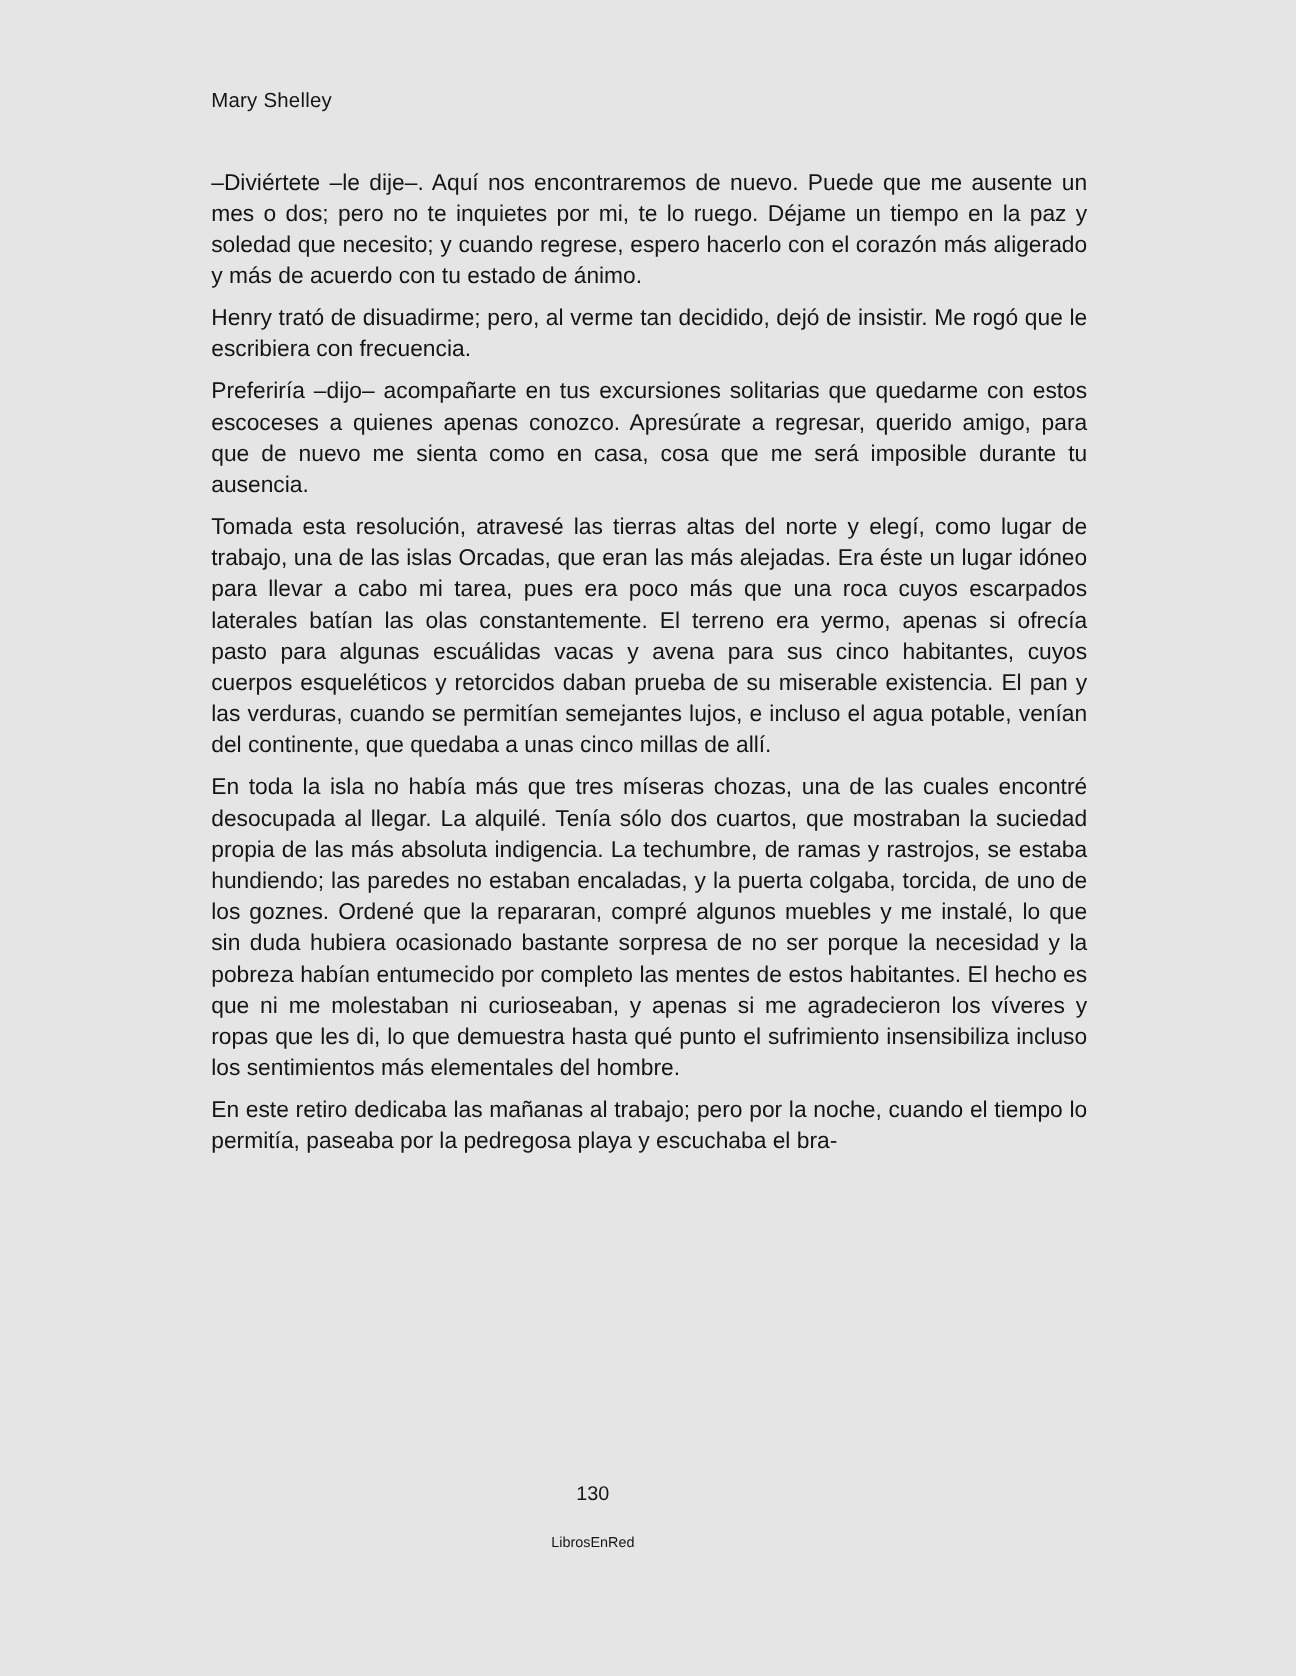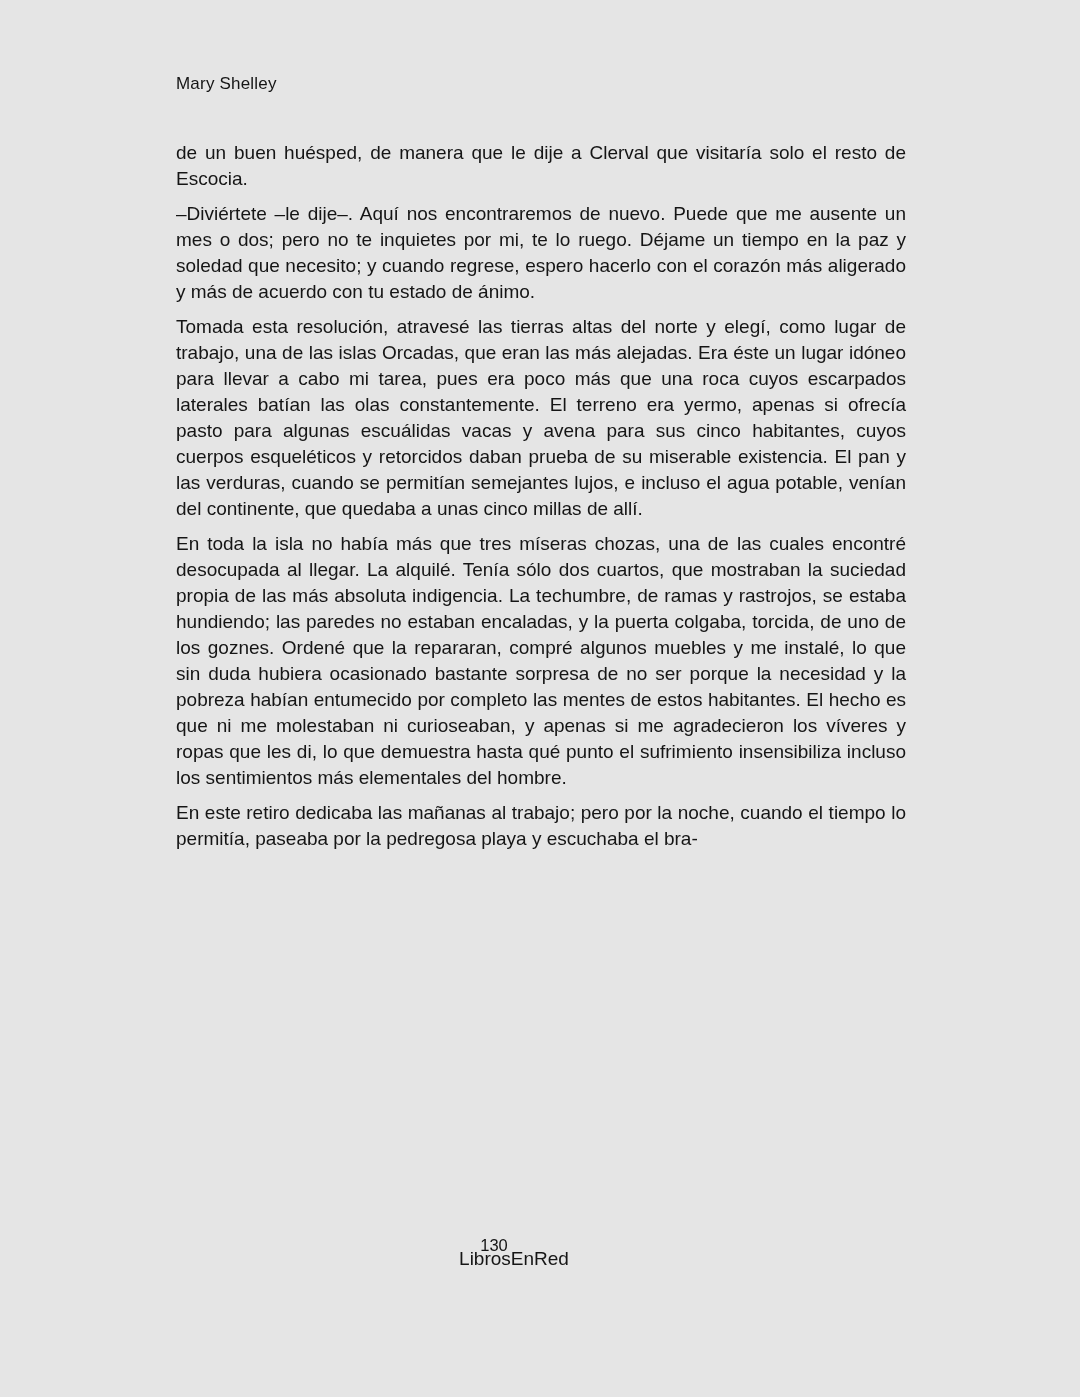--- a/index.html
+++ b/index.html
@@ -42,35 +42,35 @@
     position: absolute;
     left: 0;
     width: 988px;
     text-align: center;
   }
   .footer.page-number {
     top: 1236px;
     font-size: 16.5px;
   }
   .footer.publisher {
-    top: 1248px;
-    font-size: 19px;
-    padding-left: 20px;
+    top: 1278px;
+    font-size: 12px;
   }
 </style>
 </head>
 <body>
 
 <div class="page">
 
   <div class="running-header">Mary Shelley</div>
 
   <div class="text-column">
-    <p>de un buen huésped, de manera que le dije a Clerval que visitaría solo el resto de Escocia.</p>
     <p>–Diviértete –le dije–. Aquí nos encontraremos de nuevo. Puede que me ausente un mes o dos; pero no te inquietes por mi, te lo ruego. Déjame un tiempo en la paz y soledad que necesito; y cuando regrese, espero hacerlo con el corazón más aligerado y más de acuerdo con tu estado de ánimo.</p>
+    <p>Henry trató de disuadirme; pero, al verme tan decidido, dejó de insistir. Me rogó que le escribiera con frecuencia.</p>
+    <p>Preferiría –dijo– acompañarte en tus excursiones solitarias que quedarme con estos escoceses a quienes apenas conozco. Apresúrate a regresar, querido amigo, para que de nuevo me sienta como en casa, cosa que me será imposible durante tu ausencia.</p>
     <p>Tomada esta resolución, atravesé las tierras altas del norte y elegí, como lugar de trabajo, una de las islas Orcadas, que eran las más alejadas. Era éste un lugar idóneo para llevar a cabo mi tarea, pues era poco más que una roca cuyos escarpados laterales batían las olas constantemente. El terreno era yermo, apenas si ofrecía pasto para algunas escuálidas vacas y avena para sus cinco habitantes, cuyos cuerpos esqueléticos y retorcidos daban prueba de su miserable existencia. El pan y las verduras, cuando se permitían semejantes lujos, e incluso el agua potable, venían del continente, que quedaba a unas cinco millas de allí.</p>
     <p>En toda la isla no había más que tres míseras chozas, una de las cuales encontré desocupada al llegar. La alquilé. Tenía sólo dos cuartos, que mostraban la suciedad propia de las más absoluta indigencia. La techumbre, de ramas y rastrojos, se estaba hundiendo; las paredes no estaban encaladas, y la puerta colgaba, torcida, de uno de los goznes. Ordené que la repararan, compré algunos muebles y me instalé, lo que sin duda hubiera ocasionado bastante sorpresa de no ser porque la necesidad y la pobreza habían entumecido por completo las mentes de estos habitantes. El hecho es que ni me molestaban ni curioseaban, y apenas si me agradecieron los víveres y ropas que les di, lo que demuestra hasta qué punto el sufrimiento insensibiliza incluso los sentimientos más elementales del hombre.</p>
     <p>En este retiro dedicaba las mañanas al trabajo; pero por la noche, cuando el tiempo lo permitía, paseaba por la pedregosa playa y escuchaba el bra-</p>
   </div>
 
   <div class="footer page-number">130</div>
 
   <div class="footer publisher">LibrosEnRed</div>
 
 </div>

